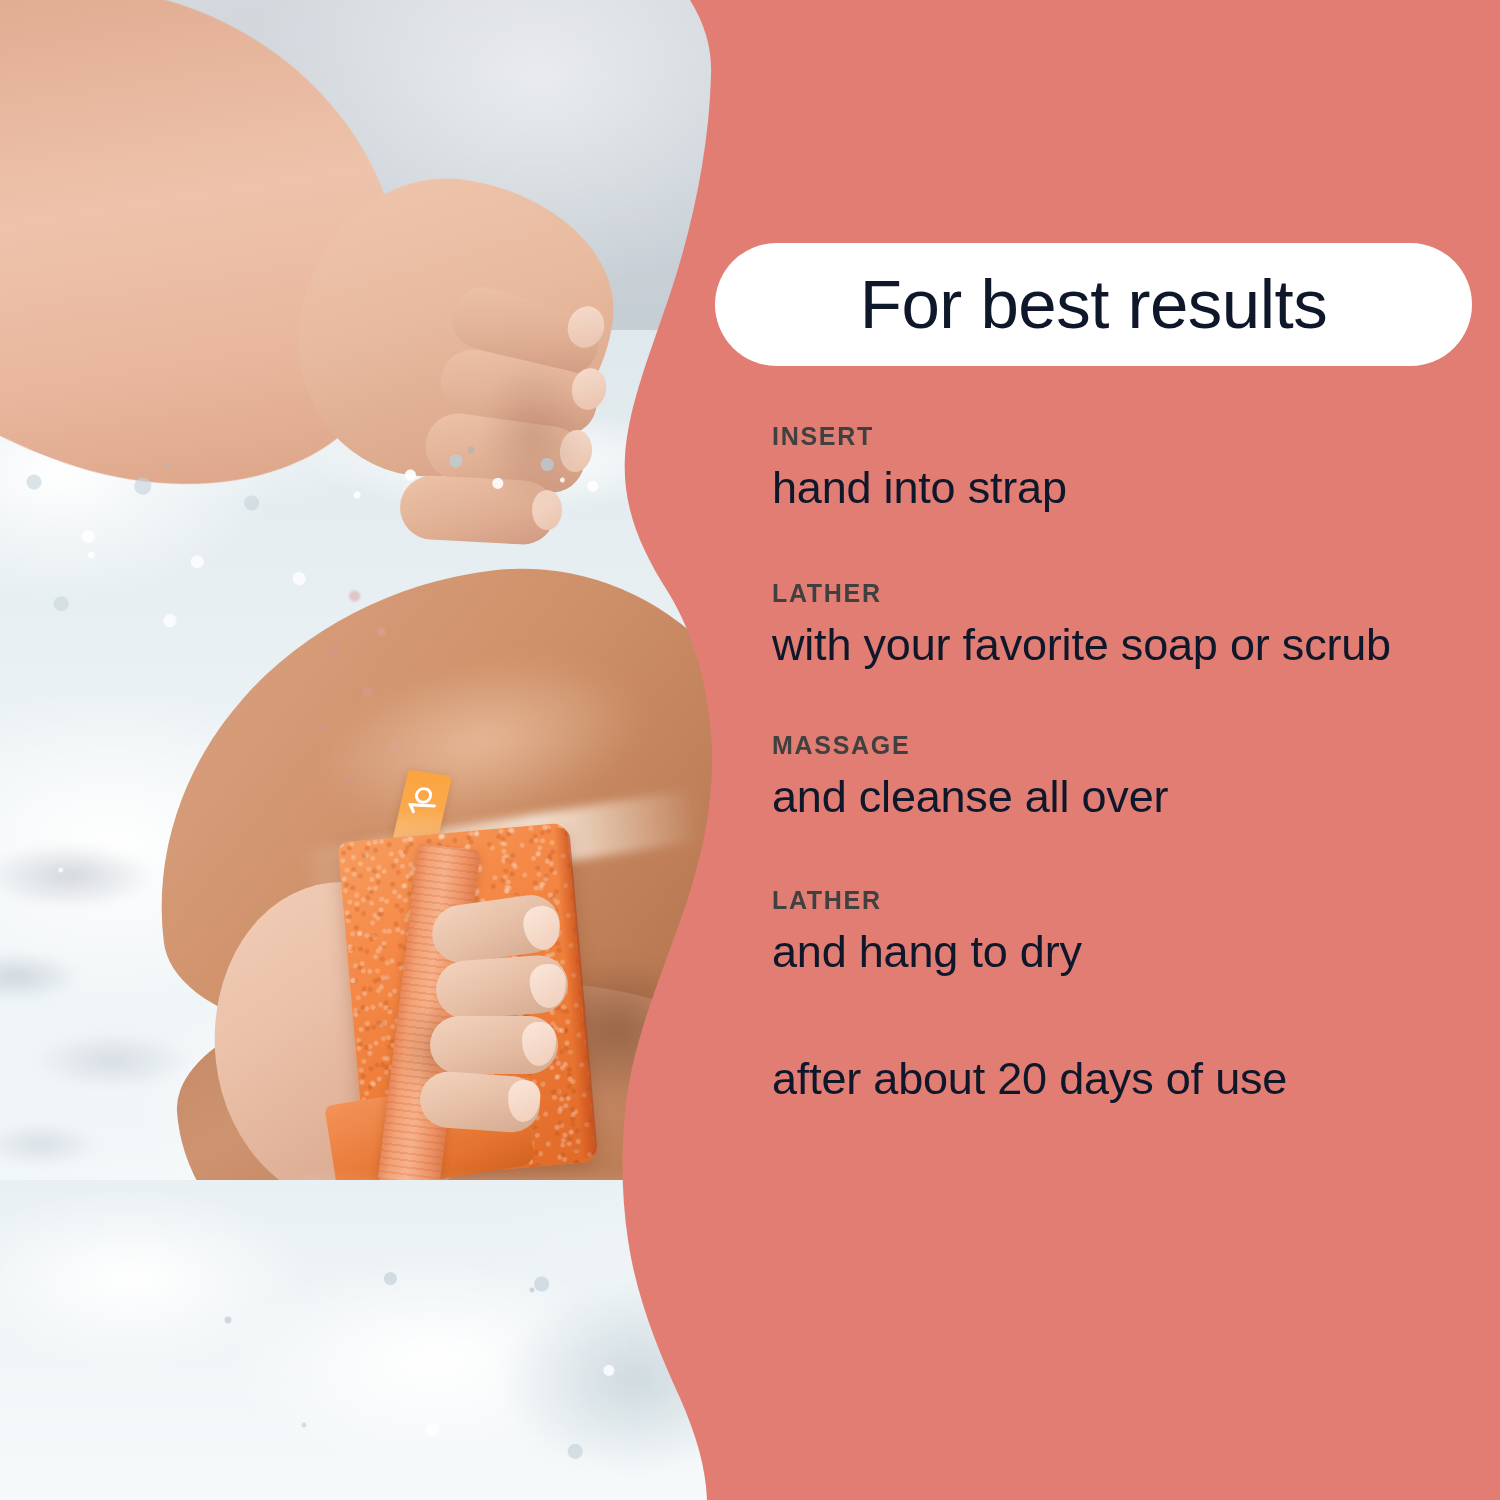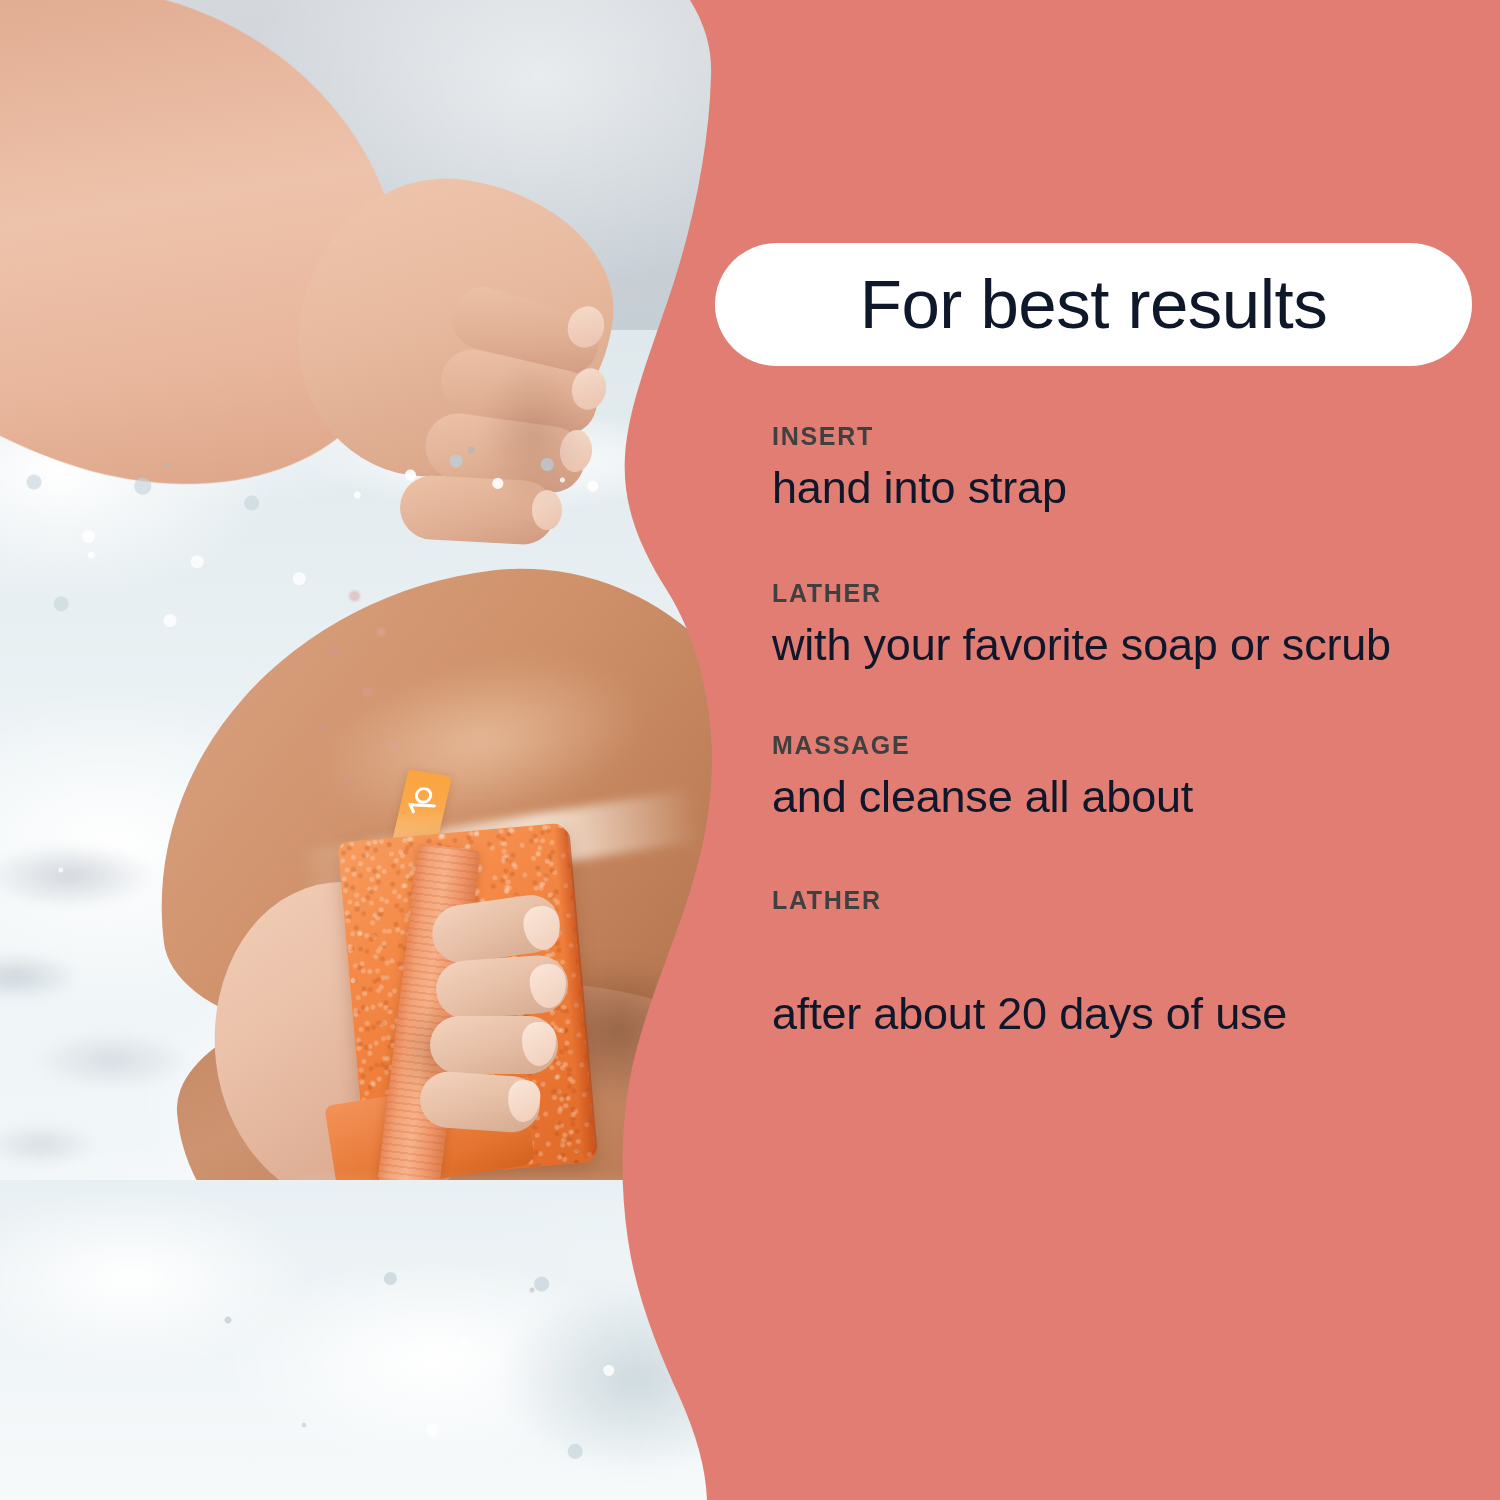--- a/index.html
+++ b/index.html
@@ -470,26 +470,27 @@
       <div class="gap-1"></div>
 
       <div class="step">
         <div class="step-label">LATHER</div>
         <div class="step-text">with your favorite soap or scrub</div>
       </div>
       <div class="gap-2"></div>
 
       <div class="step">
         <div class="step-label">MASSAGE</div>
-        <div class="step-text">and cleanse all about</div>
+        <div class="step-text">and cleanse all over</div>
       </div>
       <div class="gap-3"></div>
 
       <div class="step">
         <div class="step-label">LATHER</div>
+        <div class="step-text">and hang to dry</div>
       </div>
       <div class="gap-4"></div>
 
       <div class="step">
         <div class="step-text">after about 20 days of use</div>
       </div>
 
     </div>
   </div>
 </div>

